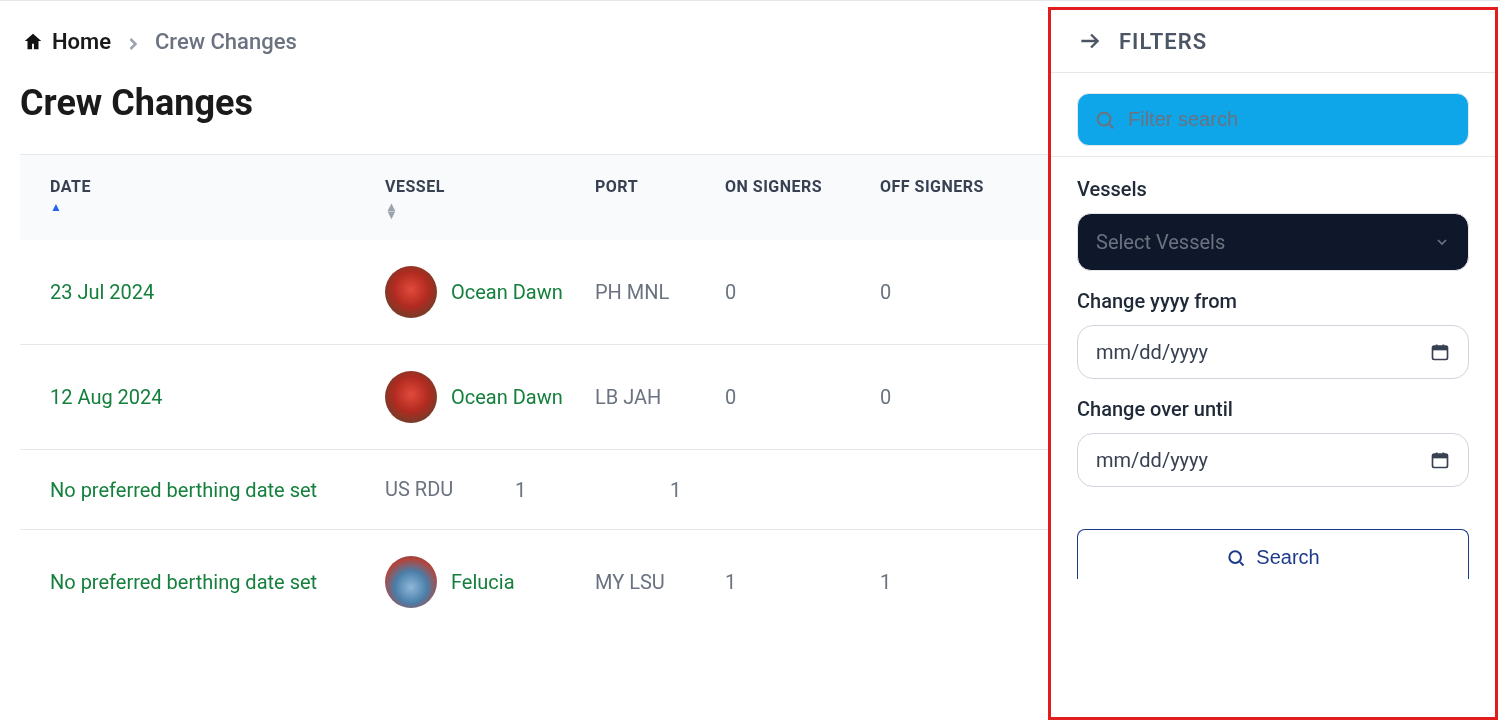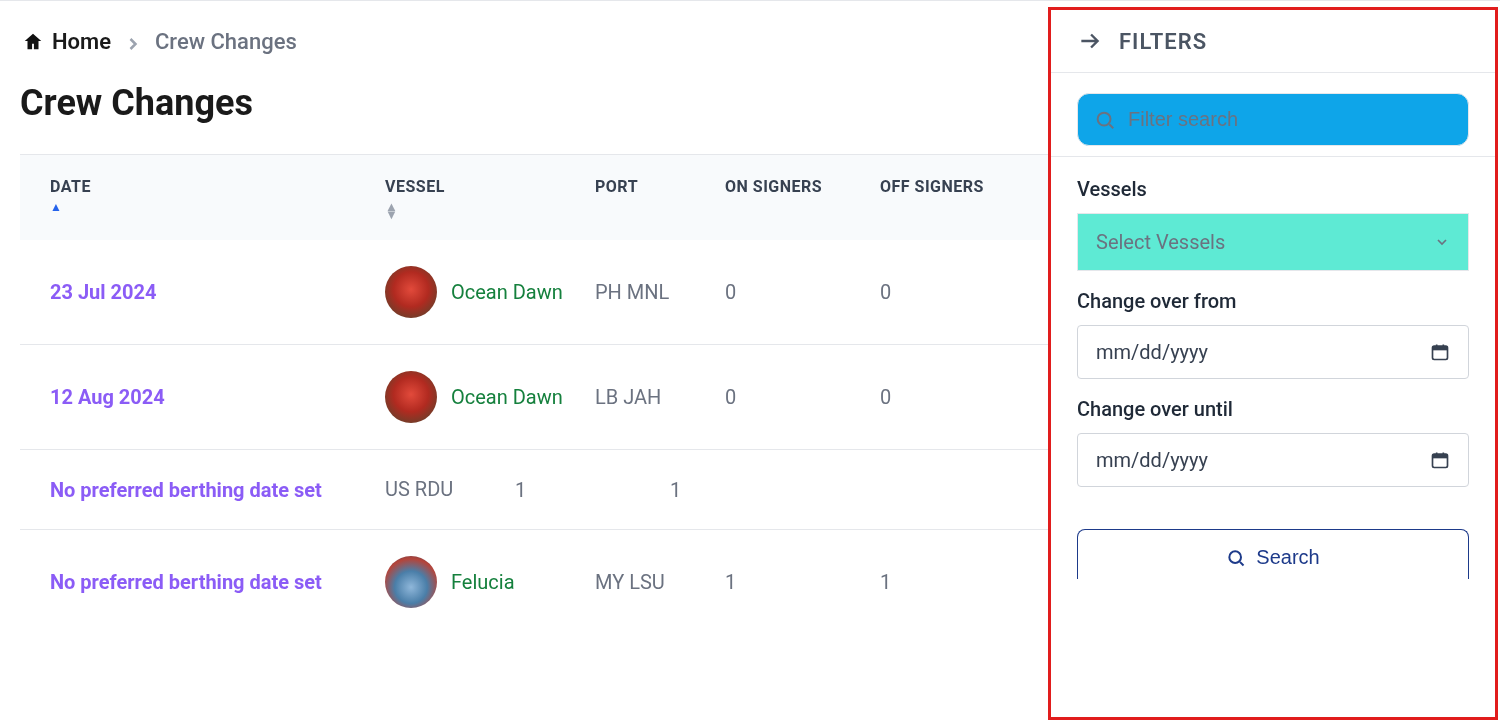--- a/index.html
+++ b/index.html
@@ -94,21 +94,21 @@
   }
   .sort-icon span { display:block; height:8px; }
   .tbody .row {
     display: flex;
     align-items: center;
     padding: 26px 0;
     border-bottom: 1px solid #e5e7eb;
     font-size: 20px;
   }
   .tbody .row:first-child { border-top: none; }
-  .row .cell-date { width: 365px; padding-left: 30px; font-weight: 700; color:#8b5cf6; }
+  .row .cell-date { width: 365px; padding-left: 30px; font-weight: 400; color:#15803d; }
   .row .cell-vessel { width: 210px; display:flex; align-items:center; gap:14px; }
   .row .cell-port { width: 130px; color:#6b7280; line-height:1.35;}
   .row .cell-on { width: 155px; color:#6b7280; }
   .row .cell-off { width:155px; flex:1; color:#6b7280; }
   .vessel-name { color:#15803d; line-height:1.3; }
   .avatar {
     width: 52px; height: 52px; border-radius: 50%;
     background: radial-gradient(circle at 50% 45%, #e24a3b 0%, #b12a20 45%, #6b3f2a 80%);
     flex-shrink: 0;
     position: relative;
@@ -152,27 +152,27 @@
     padding: 14px 16px;
   }
   .search-field input {
     border:none; outline:none; background:transparent; font-size:20px; color:#374151; width:100%;
   }
   .search-field input::placeholder { color:#6b7280; }
   .form-section { padding: 20px 26px 0 26px; }
   .form-label { font-size:20px; font-weight:500; color:#1f2937; margin-bottom:12px; display:block; }
   .select {
     display:flex; align-items:center; justify-content:space-between;
-    background:#5eead4; border:1px solid #e5e7eb; border-radius:0;
+    background:#0f172a; border:1px solid #e5e7eb; border-radius:14px;
     padding: 16px 18px; font-size:20px; color:#6b7280; cursor:pointer;
     margin-bottom: 18px;
   }
   .date-field {
     display:flex; align-items:center; justify-content:space-between;
-    background:#fff; border:1px solid #d1d5db; border-radius:4px;
+    background:#fff; border:1px solid #d1d5db; border-radius:16px;
     padding: 14px 18px; font-size:20px; color:#374151; margin-bottom:18px;
     cursor:pointer;
   }
   .date-placeholder { color:#374151; }
   .search-btn-wrap { padding: 24px 26px 0 26px; }
   .search-btn {
     width:100%;
     display:flex; align-items:center; justify-content:center; gap:10px;
     border:1.5px solid #1d3a8a; border-top-left-radius:8px; border-top-right-radius:8px;
     border-bottom:none;
@@ -304,21 +304,21 @@
       <label class="form-label">Vessels</label>
       <div class="select">
         <span>Select Vessels</span>
         <span class="icon">
           <svg width="16" height="16" viewBox="0 0 24 24" fill="none" stroke="#6b7280" stroke-width="2.5">
               <path d="M6 9l6 6 6-6"></path>
             </svg>
         </span>
       </div>
 
-      <label class="form-label">Change over from</label>
+      <label class="form-label">Change yyyy from</label>
       <div class="date-field">
         <span class="date-placeholder">mm/dd/yyyy</span>
         <span class="icon">
           <svg width="20" height="20" viewBox="0 0 24 24" fill="#374151">
               <rect x="3" y="5" width="18" height="16" rx="2" fill="none" stroke="#374151" stroke-width="2"></rect>
               <rect x="3" y="5" width="18" height="5" fill="#374151"></rect>
               <path d="M8 3v4M16 3v4" stroke="#374151" stroke-width="2"></path>
             </svg>
         </span>
       </div>

